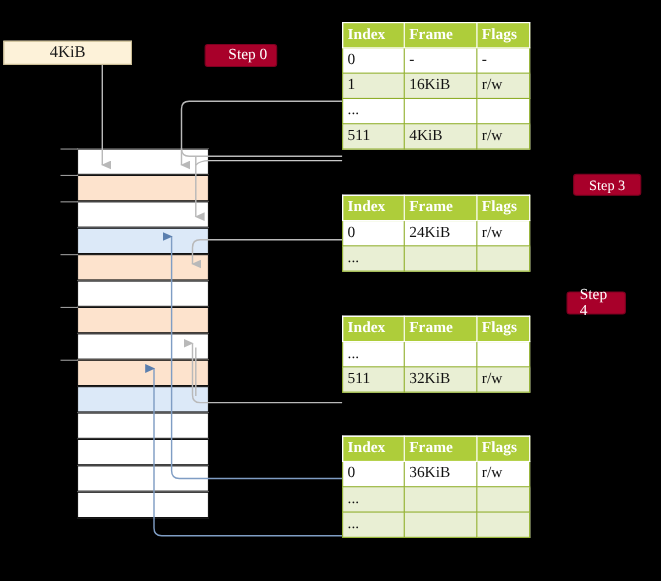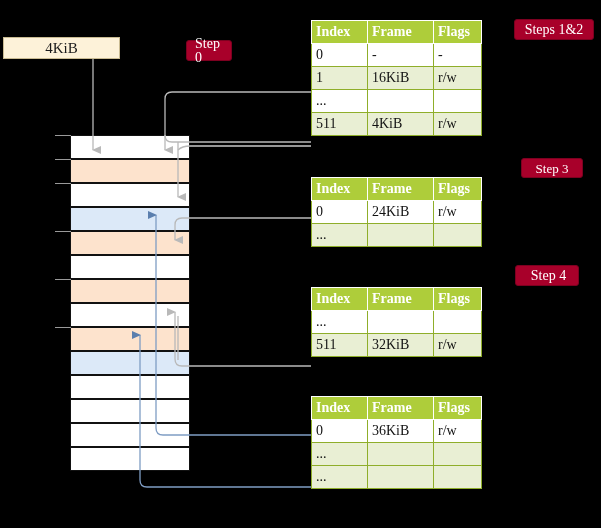--- a/index.html
+++ b/index.html
@@ -13,24 +13,24 @@
           display:flex;align-items:center;justify-content:center;
           font-size:15px;color:#1a1a1a;box-sizing:border-box;}
 
   
   .pill{position:absolute;background:#a8002a;color:#fff;
         border:1px solid #7d0020;border-radius:3px;
         display:flex;align-items:center;justify-content:center;
         font-size:14px;line-height:1;padding:3px 8px;box-sizing:border-box;
         box-shadow:0 1px 1px rgba(0,0,0,.5);}
   .pill.sans{font-family:Liberation Serif, serif;font-size:13px;}
-  #pill-step0{left:186px;top:40px;width:46px;height:21px;}
+  #pill-step0{left:186px;top:40px;width:66px;height:21px;justify-content:flex-end;}
   #pill-step12{left:514px;top:19px;width:80px;height:21px;}
   #pill-step3{left:521px;top:158px;width:62px;height:20px;}
-  #pill-step4{left:515px;top:265px;width:64px;height:21px;padding-left:11px;}
+  #pill-step4{left:515px;top:265px;width:54px;height:21px;padding-left:11px;}
 
   
   #memcol{position:absolute;left:70px;top:135px;width:120px;height:280px;}
   .memrow{position:absolute;left:0;width:120px;height:24px;
           border:1px solid #111;box-sizing:border-box;background:#fff;}
   .memrow.orange{background:#fde3cd;}
   .memrow.blue{background:#dce9f8;}
   .stub{position:absolute;height:1px;background:#9a9a9a;left:55px;width:16px;}
 
   
@@ -59,23 +59,20 @@
 
 <div class="stage">
 
   <div class="srcbox">
     <span>4KiB</span>
   </div>
 
   <div class="pill" id="pill-step0">
       <span>Step 0</span>
     </div>
-  <div class="pill" id="pill-step12">
-      <span>Steps 1&amp;2</span>
-    </div>
   <div class="pill sans" id="pill-step3">
       <span>Step 3</span>
     </div>
   <div class="pill" id="pill-step4">
       <span>Step 4</span>
     </div>
 
   <div id="memcol">
       <div class="memrow" style="top: 0px;"></div>
       <div class="memrow orange" style="top: 24px;"></div>

